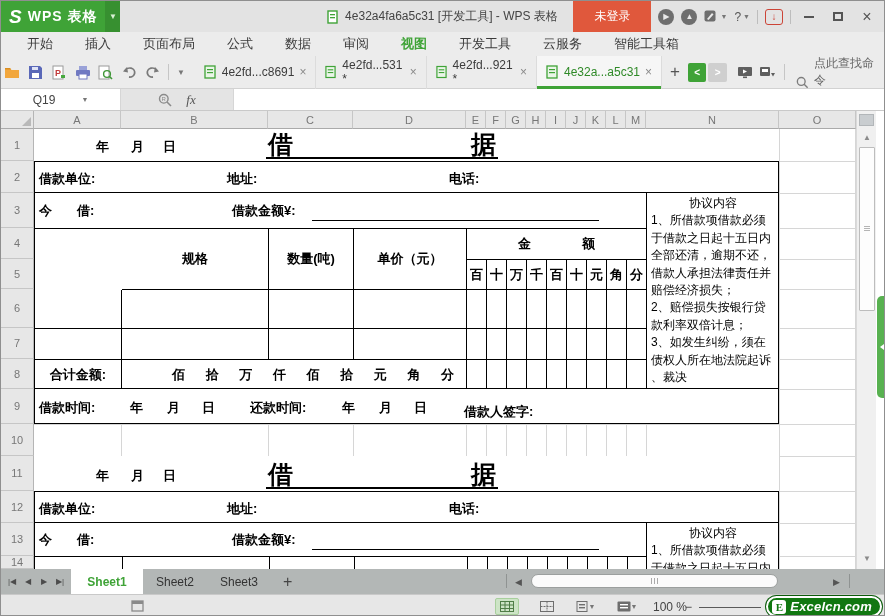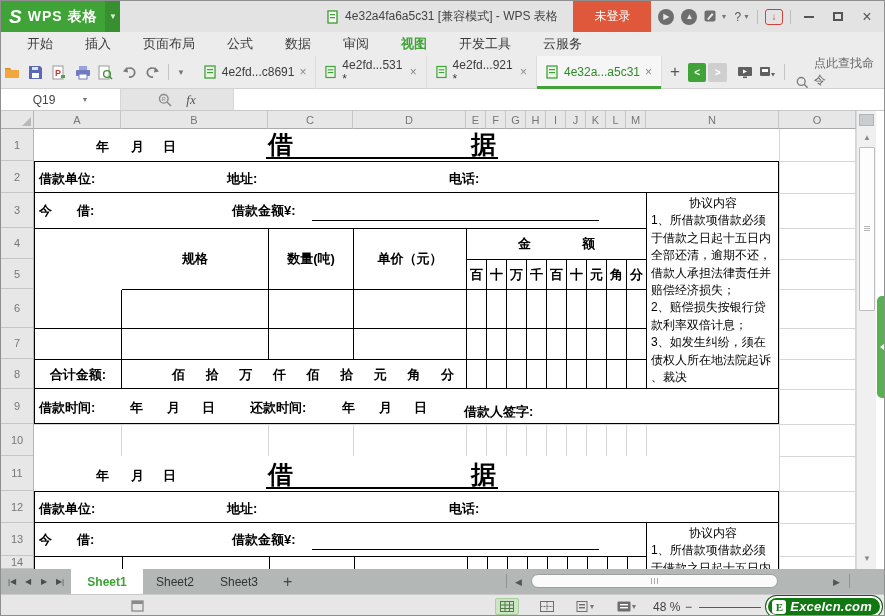--- a/index.html
+++ b/index.html
@@ -157,21 +157,21 @@
         <span>WPS 表格</span>
       </div>
       <div class="wps-logo-caret">▼</div>
     </div>
     <div class="doc-title">
       <svg width="13" height="14" viewBox="0 0 13 14">
         <rect x="1" y="1" width="9" height="12" fill="#fff" stroke="#3fa337" stroke-width="1.4"></rect>
         <rect x="3" y="4" width="5" height="1.3" fill="#3fa337"></rect>
           <rect x="3" y="7" width="5" height="1.3" fill="#3fa337"></rect>
       </svg>
-      <span>4e32a4fa6a5c31 [兼容模式] - WPS 表格</span>
+      <span>4e32a4fa6a5c31 [开发工具] - WPS 表格</span>
     </div>
     <div class="tb-right">
       <div class="login-btn">未登录</div>
       <div class="circle-ic">▶</div>
       <div class="circle-ic">▲</div>
       <div class="flat-ic">
         <svg width="14" height="13" viewBox="0 0 14 13">
           <rect x="0.5" y="0.5" width="11" height="11" rx="2" fill="#6e6e6e"></rect>
           <path d="M3 9 L8 3 L9.5 4.5 L4.5 10 Z" fill="#e9e9e9"></path>
         </svg>
@@ -199,20 +199,21 @@
   <div class="menubar">
     <span class="menu-item">开始</span>
     <span class="menu-item">插入</span>
     <span class="menu-item">页面布局</span>
     <span class="menu-item">公式</span>
     <span class="menu-item">数据</span>
     <span class="menu-item">审阅</span>
     <span class="menu-item active">视图</span>
     <span class="menu-item">开发工具</span>
     <span class="menu-item">云服务</span>
+    <span class="menu-item">智能工具箱</span>
   </div>
 
   <div class="toolbar">
     <div class="qi">
       <svg width="17" height="14" viewBox="0 0 17 14">
         <path d="M1 3 L6 3 L7.5 5 L15 5 L15 13 L1 13 Z" fill="#f2a73d"></path>
         <path d="M1 3 L6 3 L7 4.4 L1 4.4 Z" fill="#d98e22"></path>
       </svg>
     </div>
     <div class="qi">
@@ -638,21 +639,21 @@
       <span class="caret">▼</span>
     </div>
     <div class="view-ic" style="left:610px;width:32px">
       <svg width="14" height="11" viewBox="0 0 14 11">
           <rect x="0.5" y="0.5" width="13" height="10" rx="1" fill="#6e6e6e"></rect>
           <rect x="3" y="3" width="8" height="1.4" fill="#fff"></rect>
           <rect x="3" y="6" width="8" height="1.4" fill="#fff"></rect>
         </svg>
       <span class="caret">▼</span>
     </div>
-    <span class="zoom-txt" style="left:652px">48 %</span>
+    <span class="zoom-txt" style="left:652px">100 %</span>
     <span class="zoom-txt" style="left:684px">−</span>
     <div class="zoom-line" style="left:698px;width:62px"></div>
     <div class="ecn-logo">
       <span class="ecn-e">E</span>
       <span class="ecn-t">Excelcn.com</span>
     </div>
   </div>
 
 </div>
 

